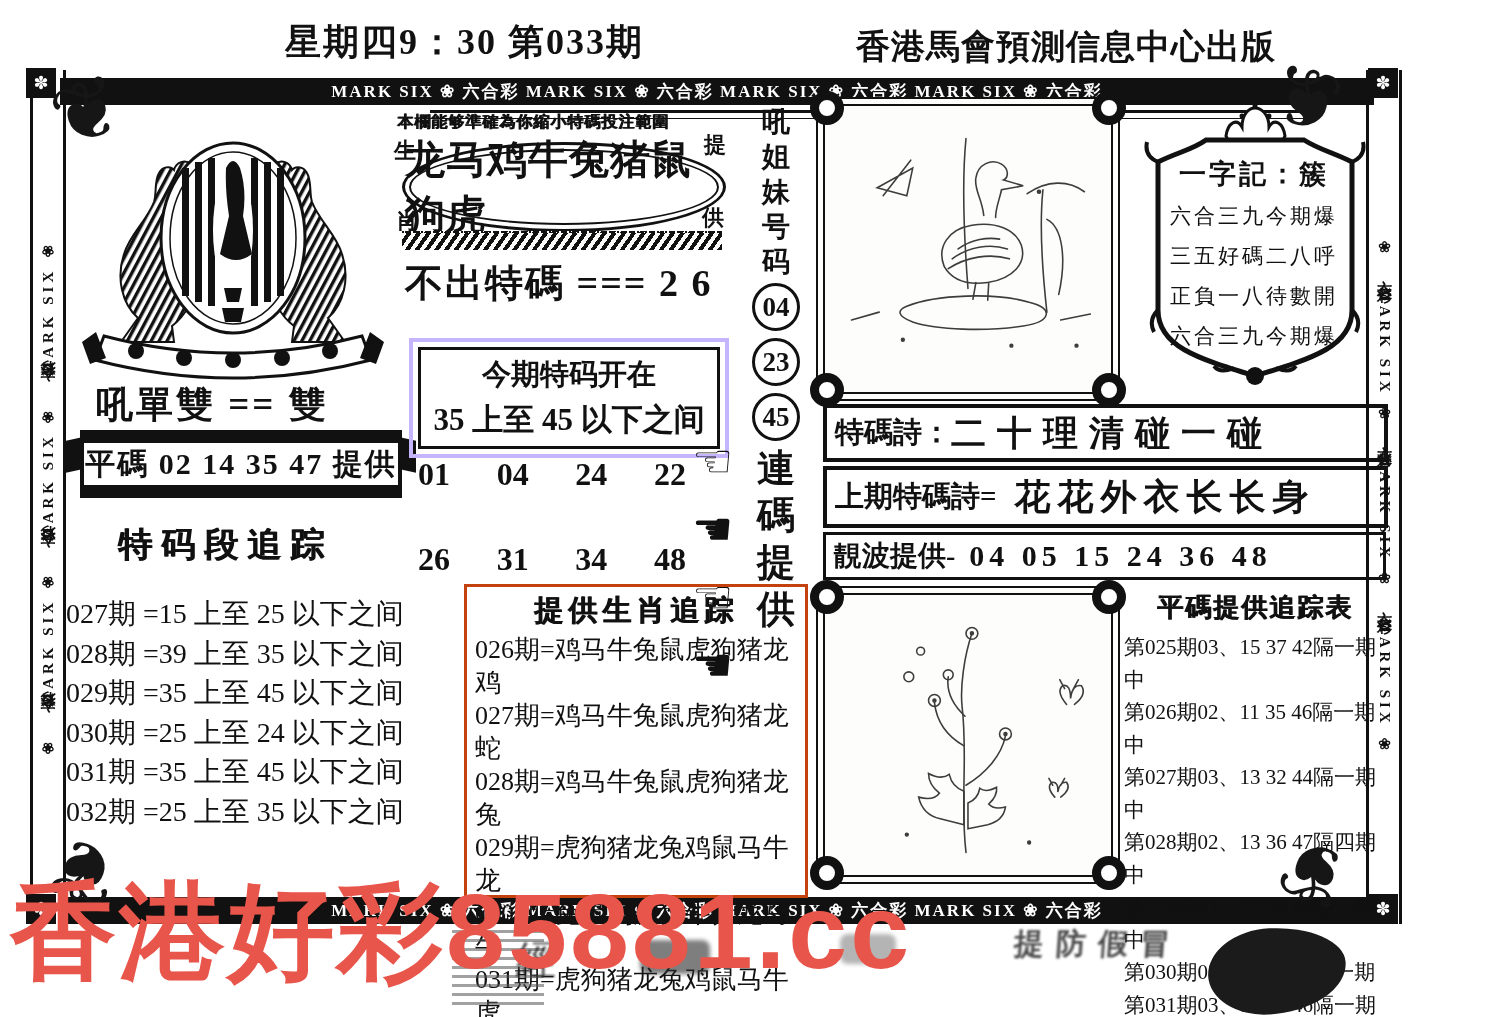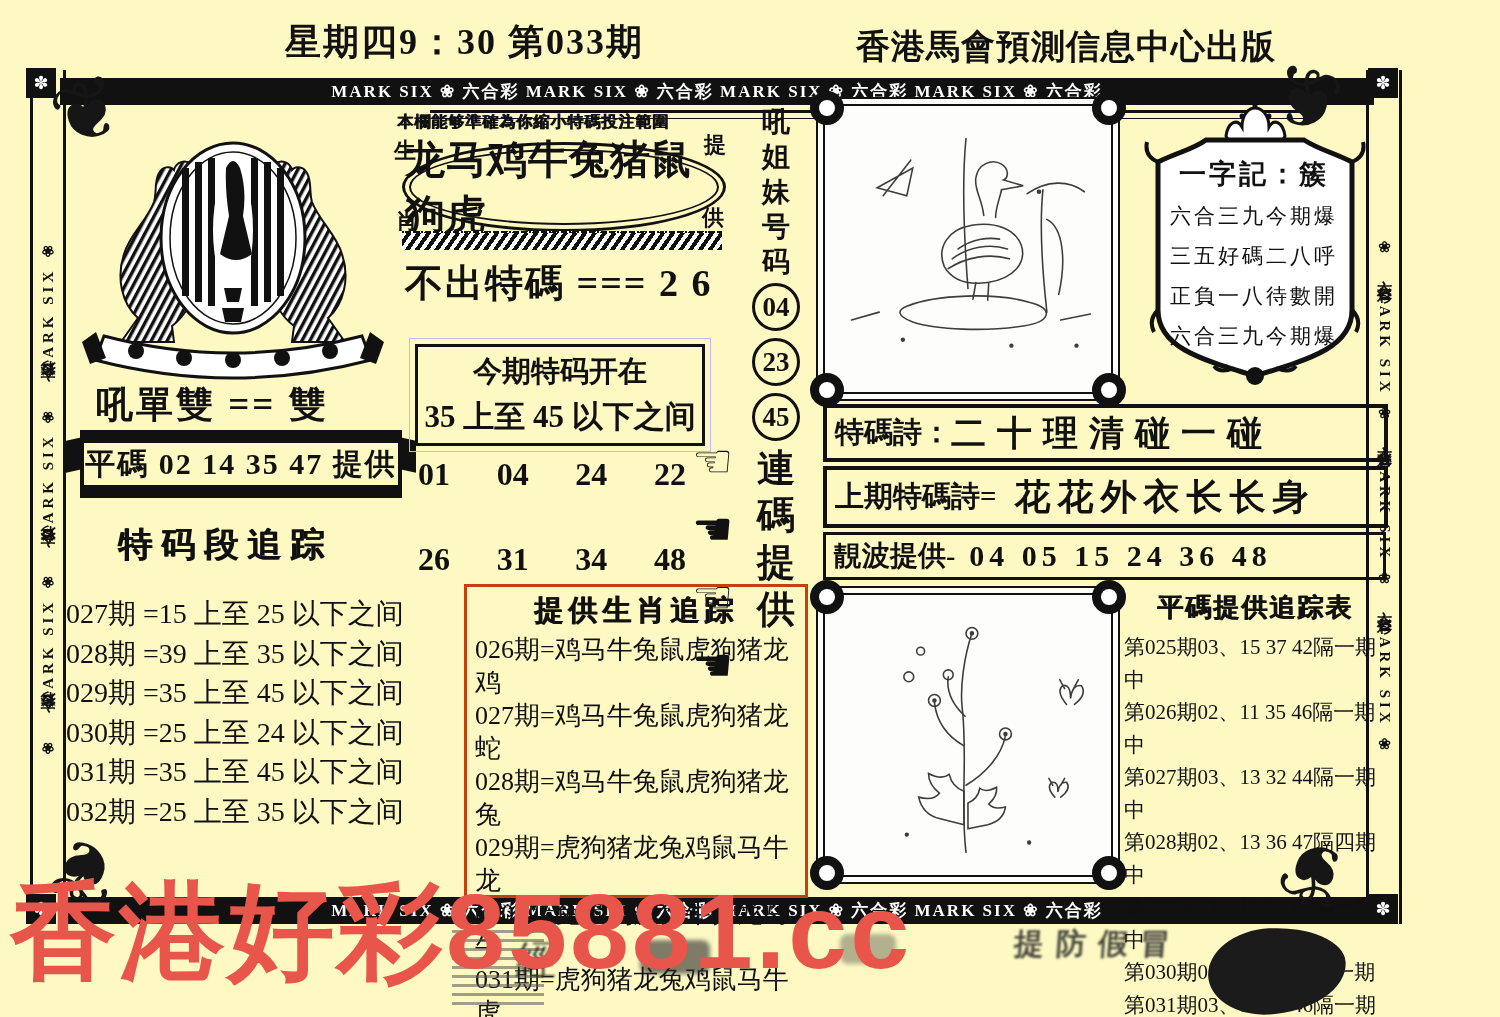--- a/index.html
+++ b/index.html
@@ -1,16 +1,16 @@
 <!DOCTYPE html>
 <html><head>
 <meta charset="utf-8">
 <style>
   html,body{margin:0;padding:0;background:#e9e9e6;}
-  #page{position:relative;width:1500px;height:1017px;background:#fef9c3;overflow:hidden;
+  #page{position:relative;width:1500px;height:1017px;background:#ffffff;overflow:hidden;
         font-family:"Liberation Serif",serif;color:#111;}
   .t{position:absolute;white-space:nowrap;}
   
   .banner{position:absolute;left:60px;width:1314px;height:27px;background:#111;color:#fff;
           font-family:"Liberation Serif",serif;font-weight:bold;font-size:17px;line-height:27px;
           text-align:center;letter-spacing:2px;overflow:hidden;}
   .banner-underline{position:absolute;left:430px;top:110px;width:880px;height:5px;
           border-top:3px solid #111;border-bottom:1px solid #111;}
   .sideband{position:absolute;top:70px;width:30px;height:854px;border-left:3px solid #111;
           border-right:3px solid #111;display:flex;align-items:center;justify-content:center;overflow:hidden;}
@@ -19,21 +19,21 @@
   .corner{position:absolute;width:30px;height:30px;background:#111;color:#fff;display:flex;
           align-items:center;justify-content:center;font-size:18px;}
   .flourish{position:absolute;font-size:84px;line-height:1;color:#161616;}
   
   .pingma{position:absolute;left:80px;top:430px;width:314px;height:42px;border:4px solid #111;
           border-top-width:13px;border-bottom-width:13px;display:flex;align-items:center;
           justify-content:center;font-size:30px;font-weight:bold;letter-spacing:2px;}
   .pingma::before,.pingma::after{content:'';position:absolute;top:-4px;width:16px;height:76%;background:#111;}
   .pingma::before{left:-18px;transform:skewY(-12deg);}
   .pingma::after{right:-18px;transform:skewY(12deg);}
-  .dbox{position:absolute;left:409px;top:338px;width:300px;height:112px;border:1px solid #c4b5fd;}
+  .dbox{position:absolute;left:409px;top:338px;width:300px;height:112px;border:4px solid #c4b5fd;padding-left:12px;}
   .dbox .inner{position:absolute;inset:5px;border:3px solid #111;display:flex;flex-direction:column;
           align-items:center;justify-content:center;gap:4px;}
   .numrow{position:absolute;left:418px;width:268px;display:flex;justify-content:space-between;
           font-size:32px;font-weight:bold;}
   .oval{position:absolute;left:402px;top:142px;width:318px;height:84px;border:3px solid #111;
         border-radius:50%;display:flex;align-items:center;justify-content:center;}
   .oval .inner{position:absolute;inset:4px;border:2px solid #111;border-radius:50%;}
   .oval .txt{position:relative;font-size:40px;font-weight:800;letter-spacing:1px;}
   .zigzag{position:absolute;left:402px;top:231px;width:320px;height:17px;border-top:2px dotted #111;
         background:repeating-linear-gradient(-55deg,#111 0 4px,#fbfbf9 4px 8px);}

